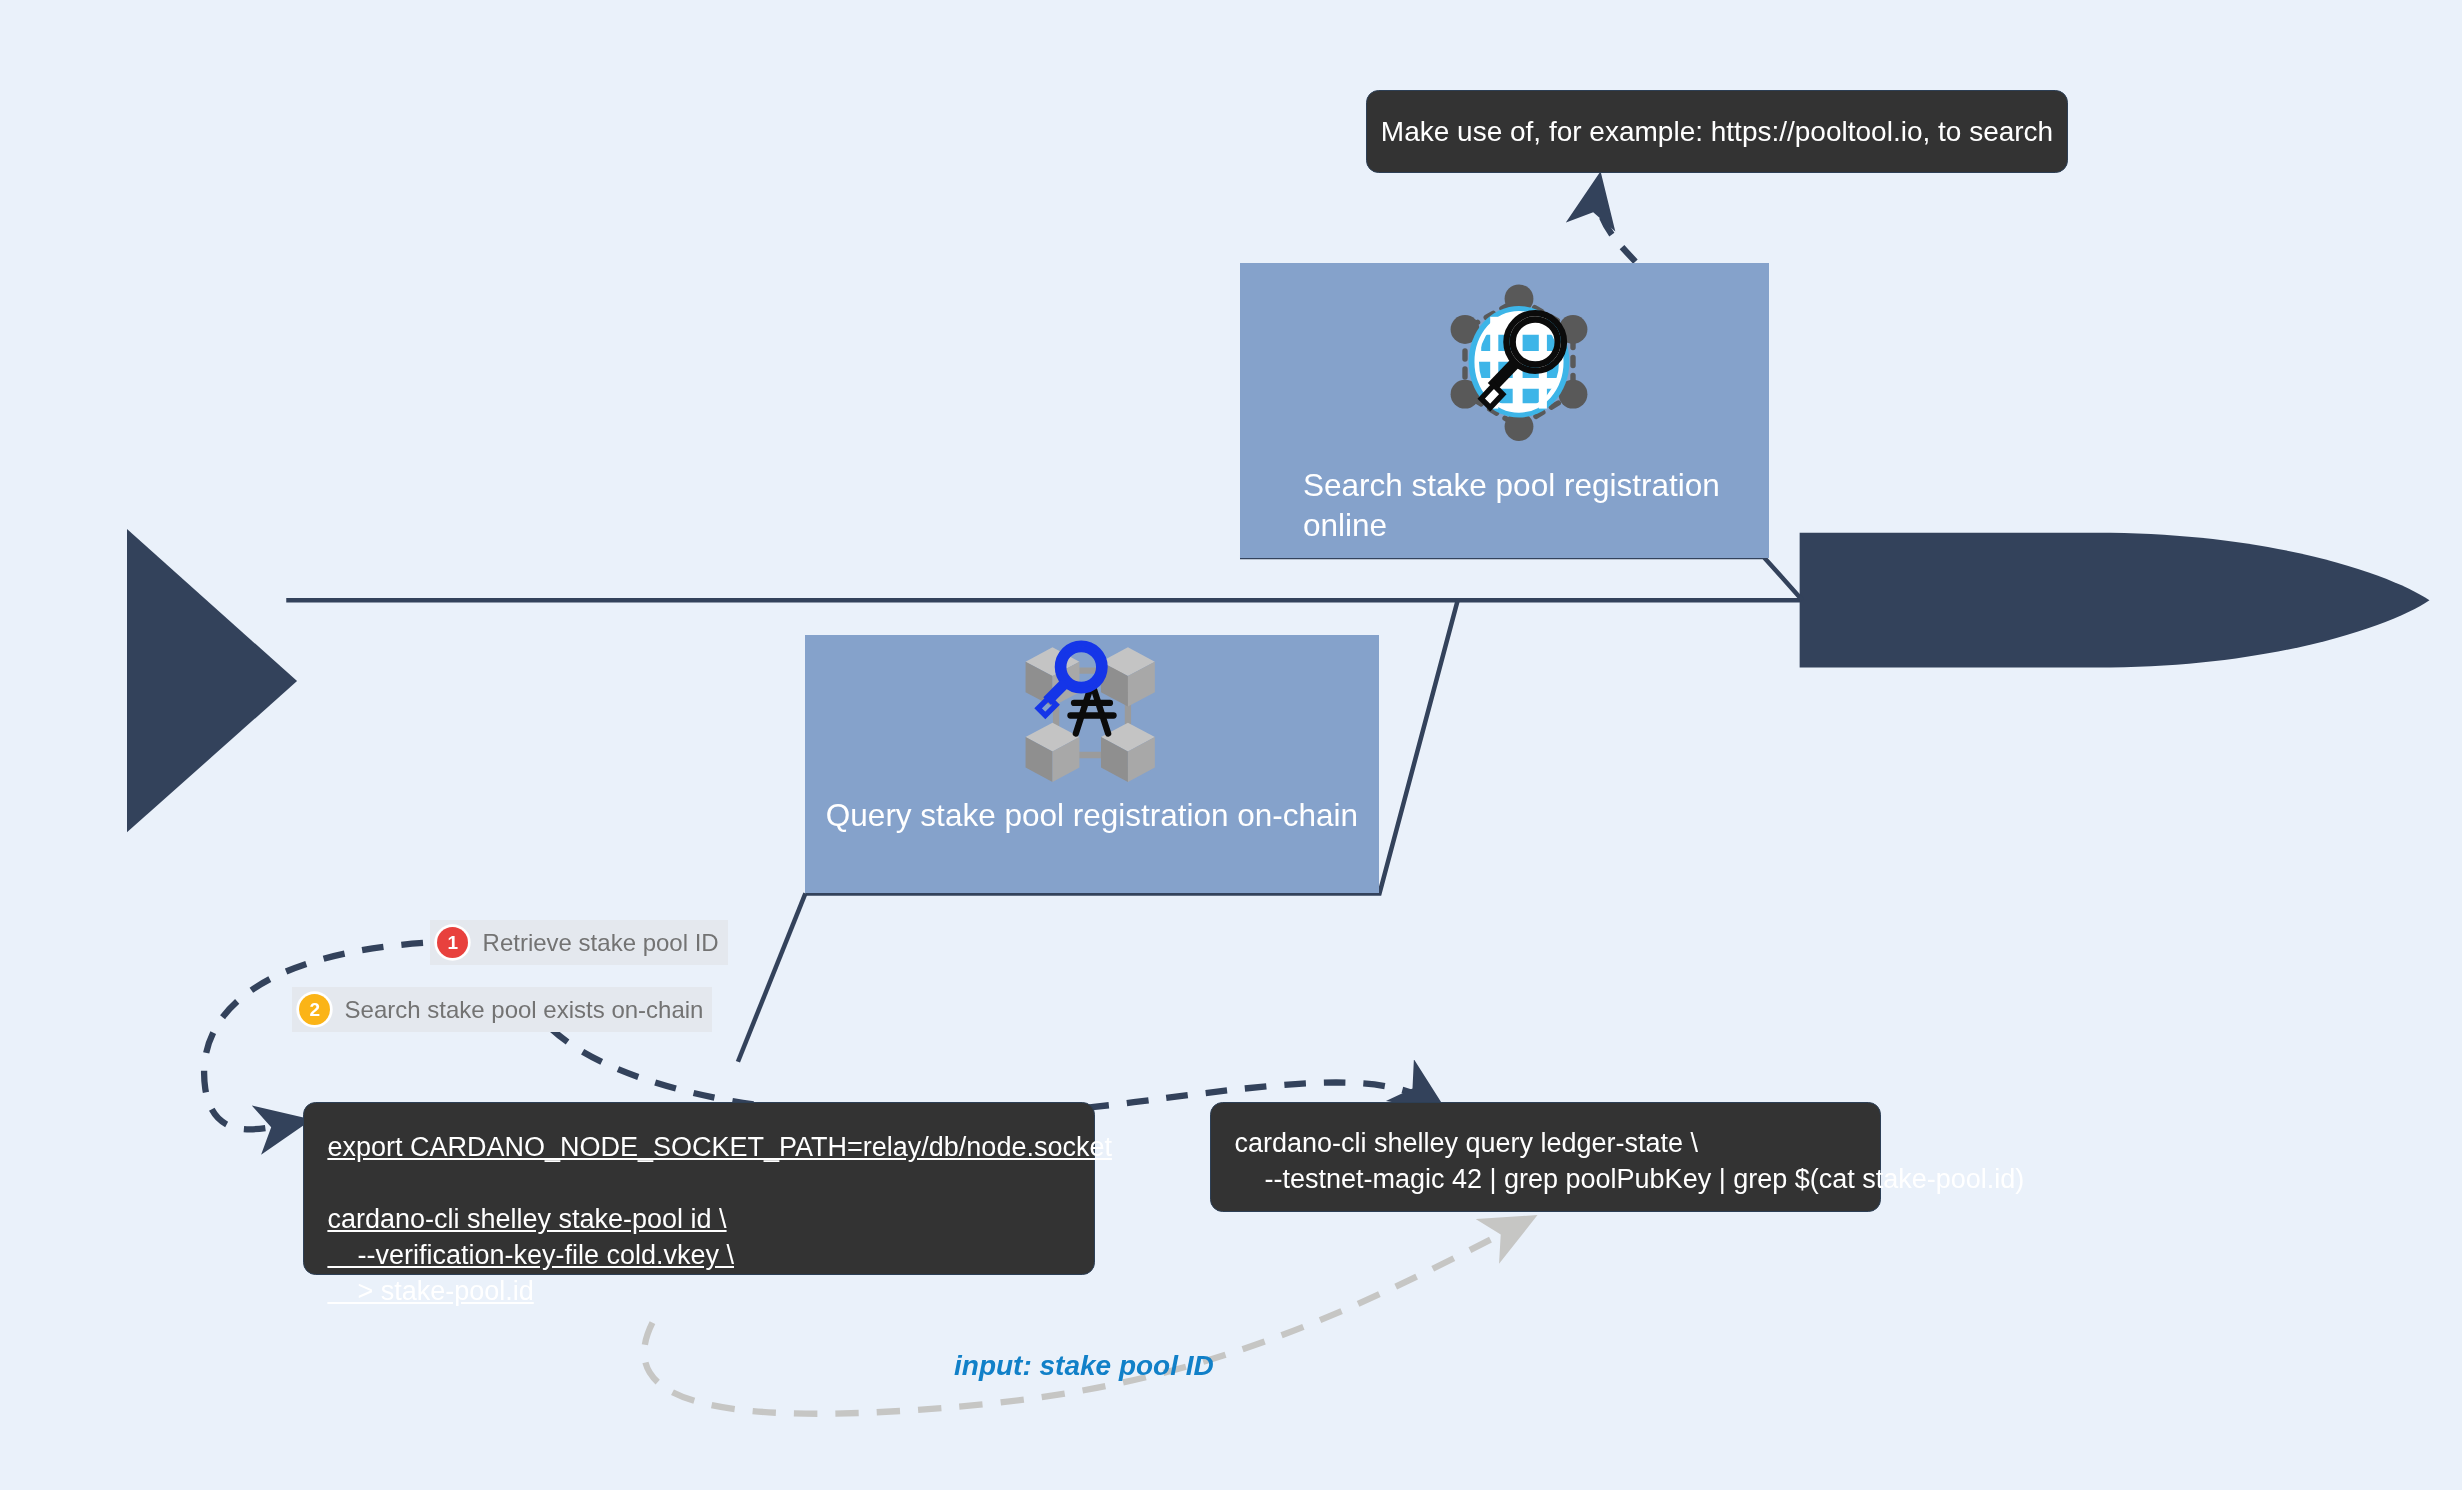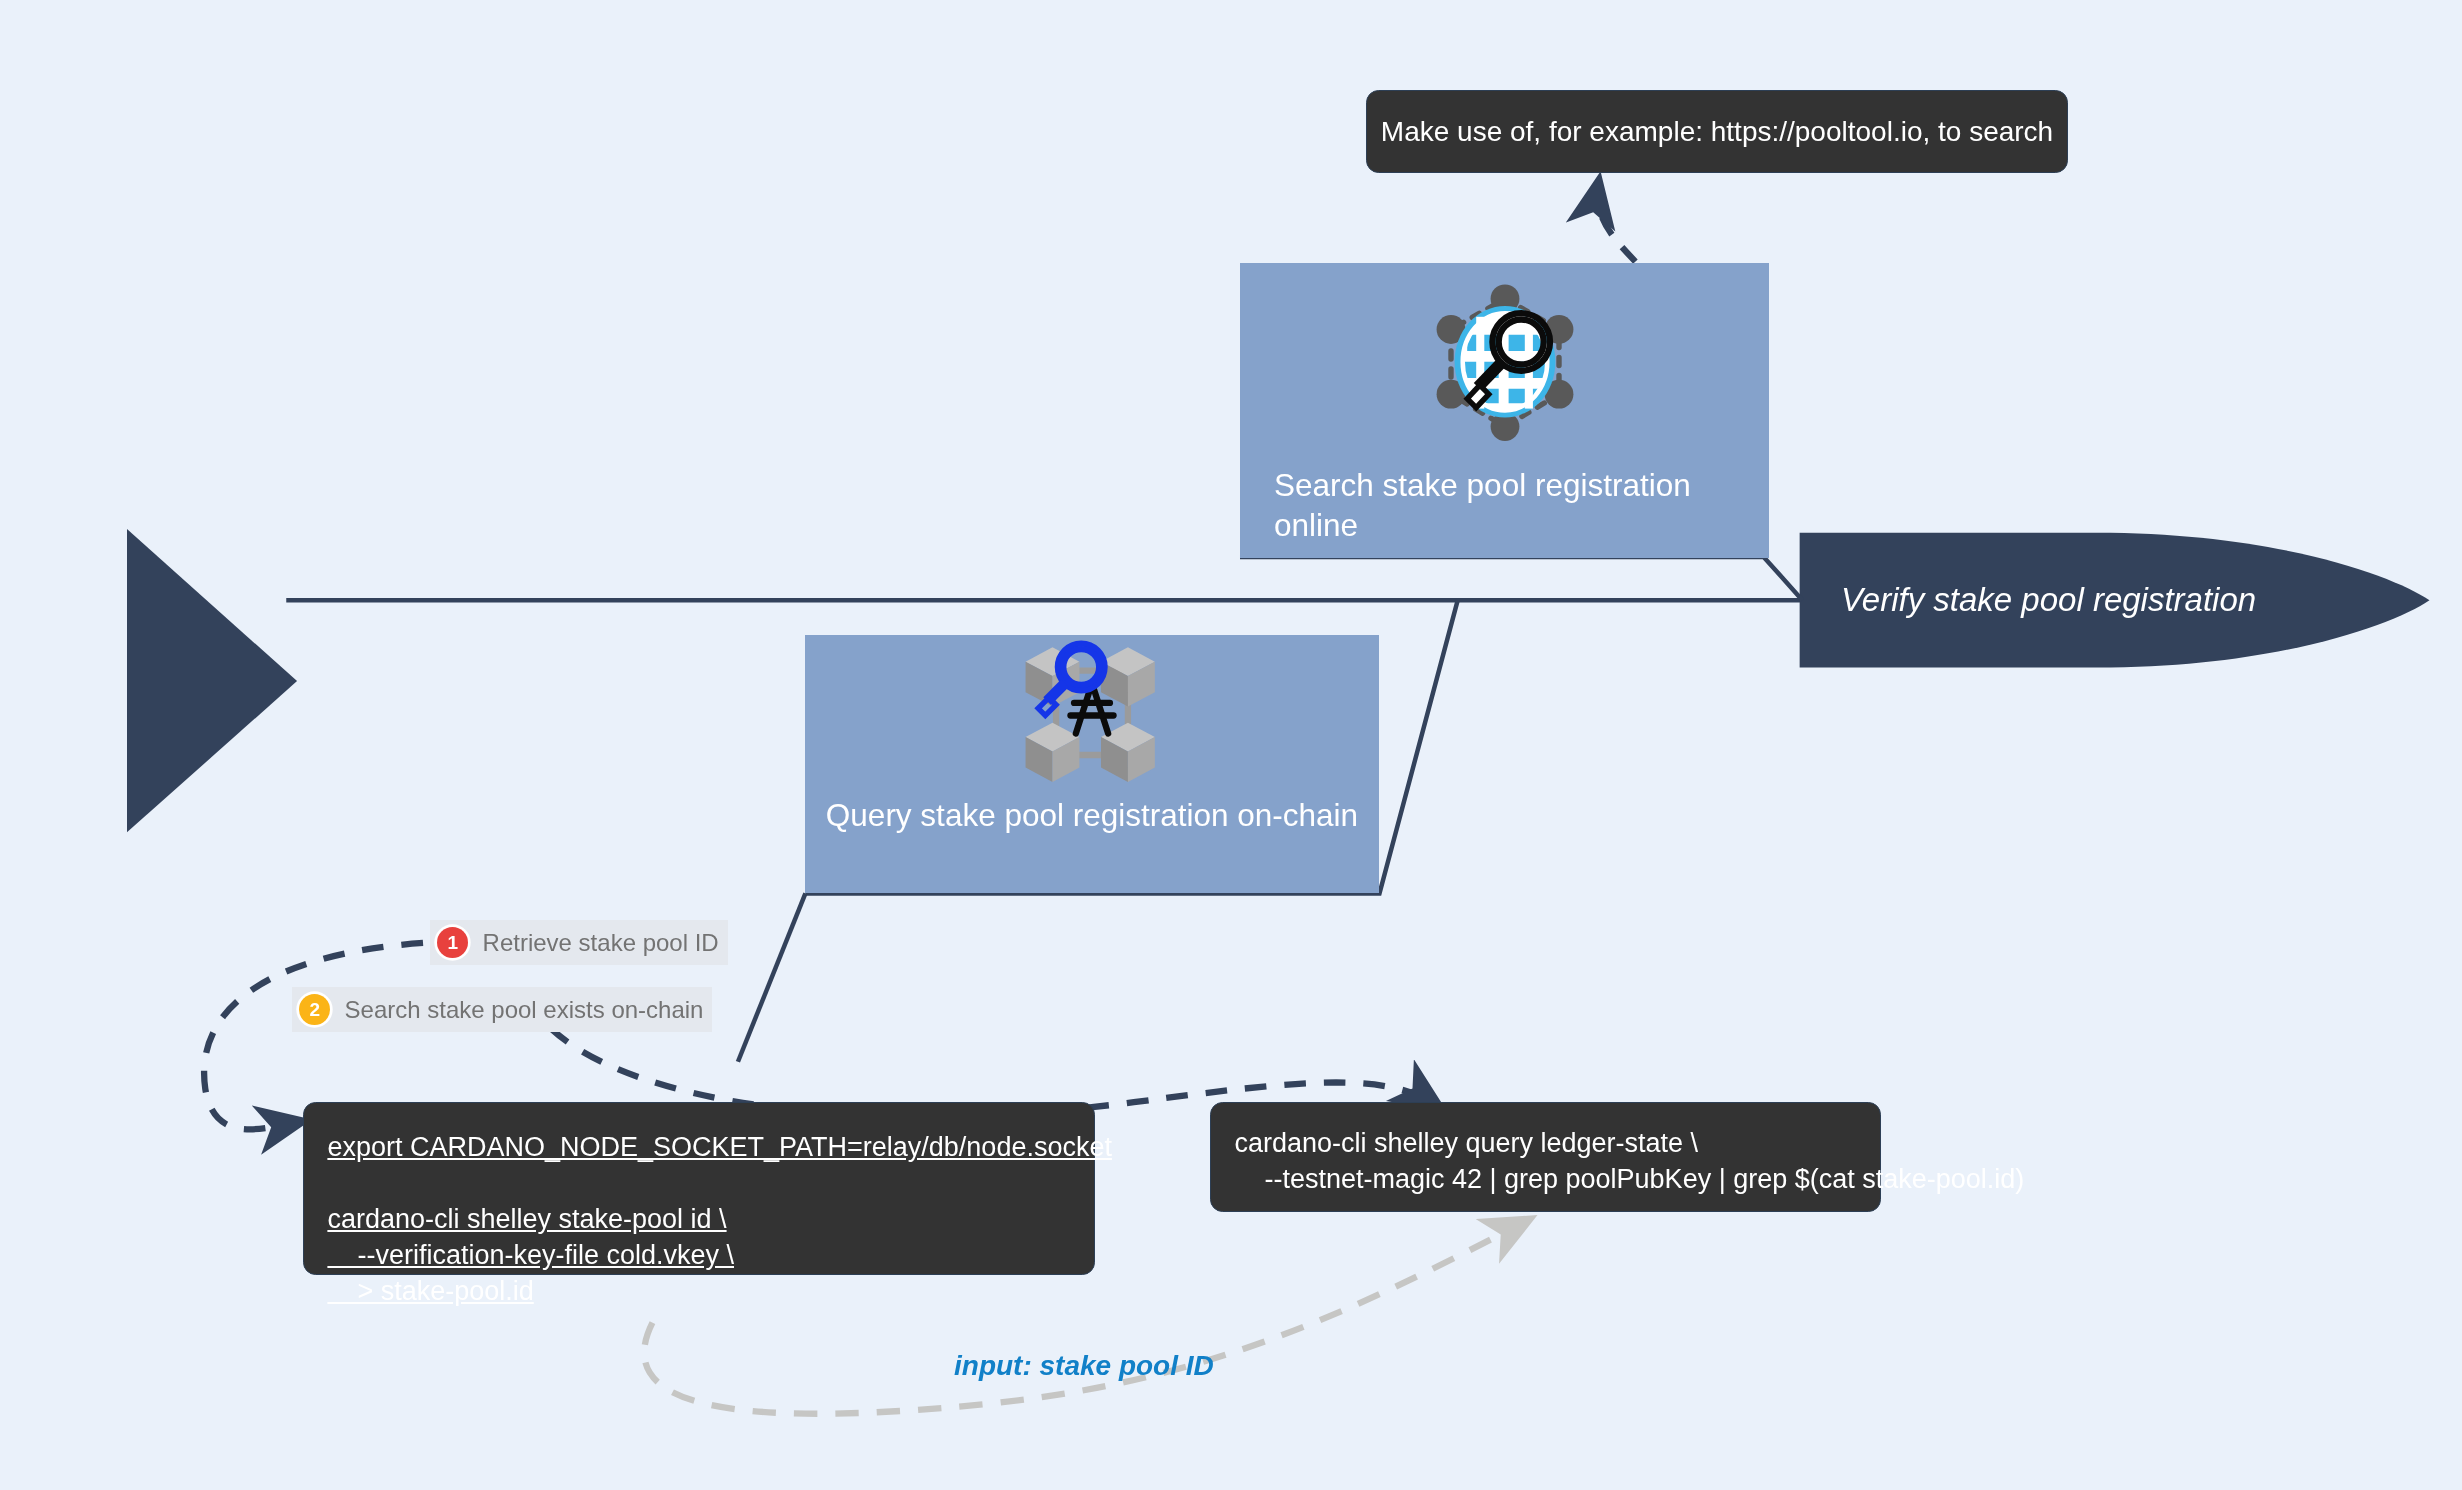--- a/index.html
+++ b/index.html
@@ -152,21 +152,21 @@
 
     <path d="M612,1143 C700,1225 950,1265 1260,1225 C1450,1200 1540,1190 1600,1230" fill="none" stroke="#33425b" stroke-width="7" stroke-dasharray="24 20" stroke-linecap="butt" marker-end="url(#arrowDark)"></path>
 
     <path d="M725,1470 C680,1560 800,1590 1100,1560 C1340,1535 1500,1460 1700,1355" fill="none" stroke="#c6c6c4" stroke-width="7" stroke-dasharray="26 20" stroke-linecap="butt" marker-end="url(#arrowGray)"></path>
   </svg>
 
   <div class="callout tooltip-note" style="left:1346px;top:90px;width:702px;height:83px;margin-left:20px;">
     <span class="callout-text">Make use of, for example: https://pooltool.io, to search</span>
   </div>
 
-  <div class="cause-box" style="left:1240px;top:263px;width:529px;height:295px;">
+  <div class="cause-box" style="left:1240px;top:263px;width:529px;height:295px;padding-left:29px;">
     <div class="cause-icon">
       <svg width="180" height="171" viewBox="0 0 200 190">
 
         <g stroke="#595959" stroke-width="6" stroke-dasharray="9 11" fill="none" stroke-linecap="round">
           <polygon points="100,22 160,56 160,128 100,164 40,128 40,56"></polygon>
         </g>
         <g fill="#595959">
           <circle cx="100" cy="22" r="16"></circle>
           <circle cx="160" cy="56" r="16"></circle>
           <circle cx="160" cy="128" r="16"></circle>
@@ -241,21 +241,20 @@
           <circle cx="76" cy="32" r="26"></circle>
           <circle cx="76" cy="32" r="20"></circle>
           <path d="M58,50 L38,70" stroke-width="12"></path>
           <path d="M40,66 L28,78 L36,86 L48,74 Z" stroke-width="6"></path>
         </g>
       </svg>
     </div>
     <div class="cause-label centered">Query stake pool registration on-chain</div>
   </div>
 
-  <div class="head-label" style="left:1841px;top:581px;">Verify stake pool registration</div>
 
   <div class="task-row" style="left:430px;top:920px;">
     <span class="badge n1">1</span>
     <span class="task-text">Retrieve stake pool ID</span>
   </div>
 
   <div class="task-row" style="left:292px;top:987px;">
     <span class="badge n2">2</span>
     <span class="task-text">Search stake pool exists on-chain</span>
   </div>

